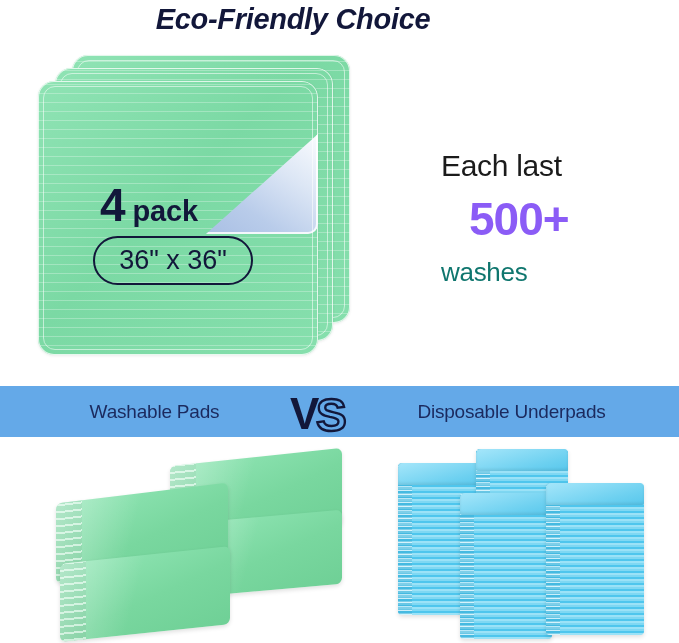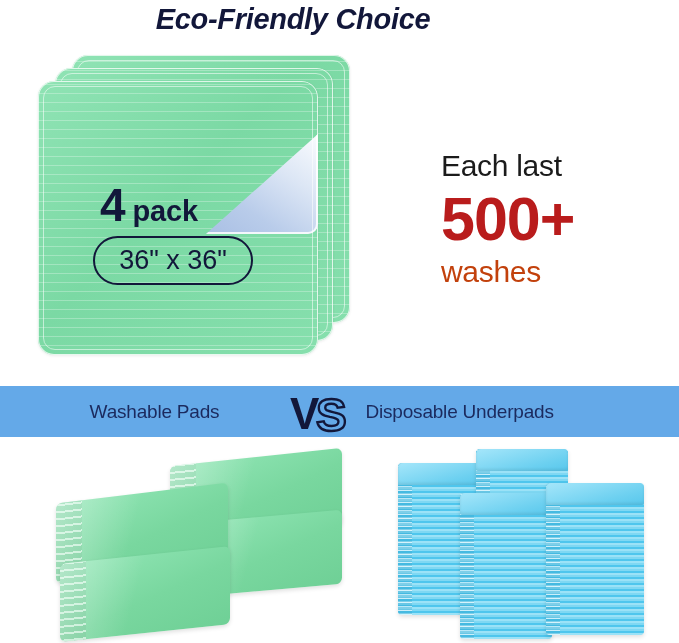--- a/index.html
+++ b/index.html
@@ -64,33 +64,33 @@
   .size-pill{
     position:absolute;left:93px;top:236px;width:160px;height:49px;
     border:2px solid #12173A;border-radius:26px;
     display:flex;align-items:center;justify-content:center;
     font-size:27px;color:#12173A;letter-spacing:0px;box-sizing:border-box;
   }
 
   
   .claim{position:absolute;left:441px;top:147px;width:230px;}
   .claim-top{font-size:30px;color:#1B1B1B;line-height:38px;letter-spacing:-0.3px;}
-  .claim-big{font-size:61px;font-weight:bold;color:#b91c1c;line-height:68px;letter-spacing:-1px;}
-  .claim-bot{font-size:30px;color:#c2410c;line-height:38px;letter-spacing:-0.3px;}
+  .claim-big{font-size:46px;font-weight:bold;color:#8b5cf6;line-height:68px;letter-spacing:-1px;margin-left:28px;}
+  .claim-bot{font-size:26px;color:#0f766e;line-height:38px;letter-spacing:-0.3px;}
 
   
   .band{
     position:absolute;left:0;top:386px;width:679px;height:51px;
     background:#64A9E8;display:flex;align-items:center;justify-content:center;
   }
   .band-left,.band-right{
     font-size:19px;color:#1B2A5E;letter-spacing:-0.2px;white-space:nowrap;
   }
   .band-left{width:266px;text-align:center;}
-  .band-right{width:292px;}
+  .band-right{width:292px;text-align:center;}
   .vs{position:relative;width:78px;height:51px;}
   .vs svg{position:absolute;left:0;top:0;}
 
   
   .bottom{position:absolute;left:0;top:437px;width:679px;height:206px;background:#fff;}
 
   .green-group{position:absolute;left:52px;top:18px;width:290px;height:180px;}
   .blue-group{position:absolute;left:398px;top:12px;width:255px;height:190px;}
 
   .fold-pad{

